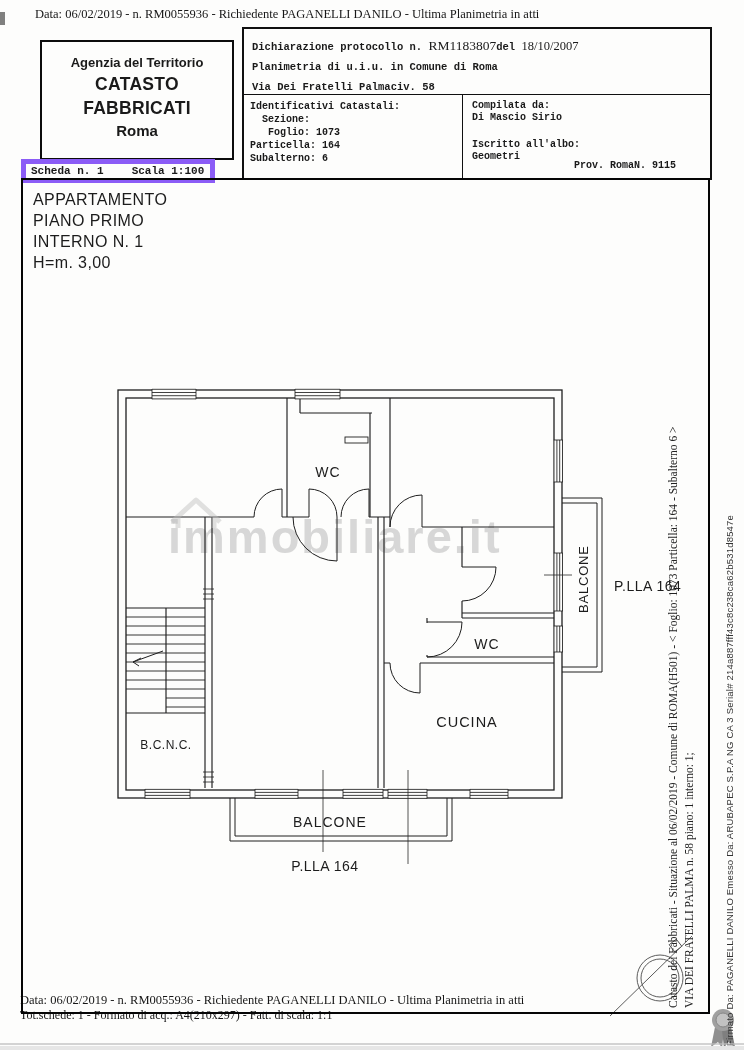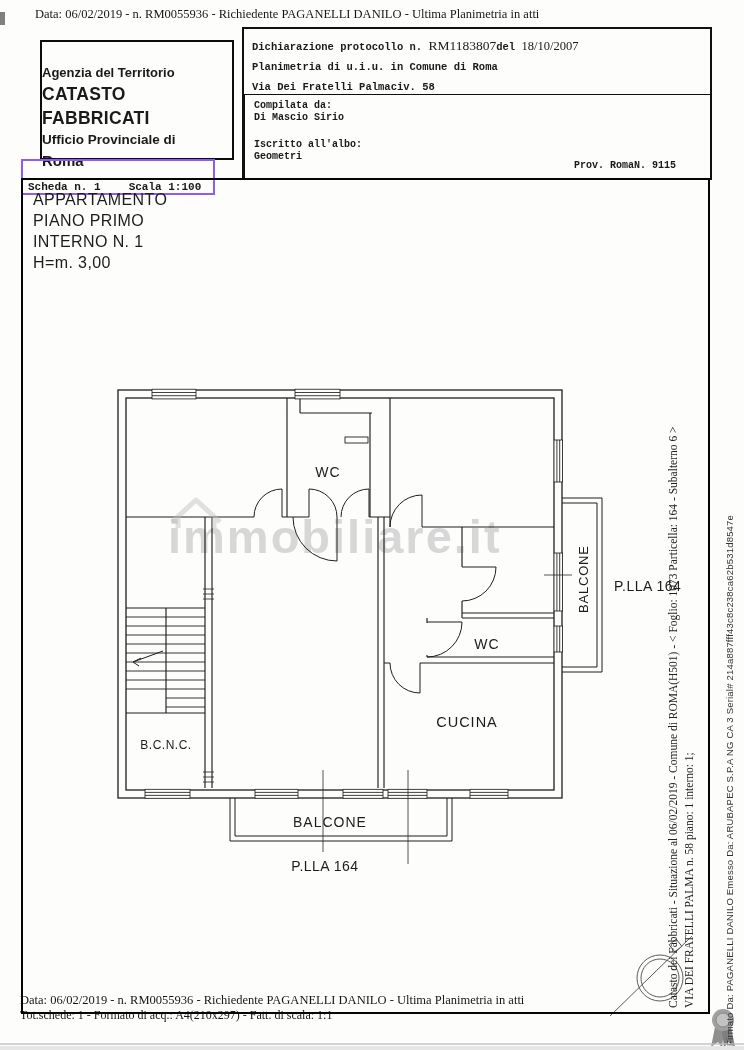--- a/index.html
+++ b/index.html
@@ -5,28 +5,28 @@
   *{margin:0;padding:0;box-sizing:border-box}
   html,body{background:#ffffff}
   #page{position:relative;width:744px;height:1050px;background:#fdfdfc;overflow:hidden;
         font-family:"Liberation Sans",sans-serif;color:#1a1a1a}
   .abs{position:absolute}
 
   
   .scanline{font-family:"Liberation Serif",serif;font-size:12.5px;color:#161616;white-space:nowrap}
 
   
-  .agency{left:40px;top:40px;width:194px;height:120px;border:2px solid #0c0c0c;padding-top:21px}
+  .agency{left:40px;top:40px;width:194px;height:120px;border:2px solid #0c0c0c;text-align:center;padding-top:11px}
   .agency .l1{font-size:13px;font-weight:bold;line-height:19px}
   .agency .l2{font-size:17.5px;font-weight:bold;letter-spacing:.3px;line-height:24px}
   .agency .l3{font-size:13.5px;font-weight:bold;line-height:20px}
   .agency .l4{font-size:15px;font-weight:bold;line-height:22px}
 
   
-  .scheda{left:21px;top:159px;width:194px;height:36px;border:2px solid #8b5cf6;display:flex;align-items:flex-end;
+  .scheda{left:21px;top:159px;width:194px;height:24px;border:5px solid #8b5cf6;display:flex;align-items:center;
           font-family:"Liberation Mono",monospace;font-weight:700;font-size:11px;white-space:nowrap}
   .scheda .a{padding-left:5px}
   .scheda .b{margin-left:28px}
 
   
   .decl{left:242px;top:27px;width:470px;height:153px;border:2px solid #101010;font-size:10.5px}
   .decl .row1{height:66px;padding:7px 8px 8px 8px;border-bottom:1.5px solid #101010}
   .decl .mline{font-family:"Liberation Mono",monospace;font-weight:700;font-size:10.5px;line-height:20px;white-space:nowrap}
   .decl .proto-num{font-family:"Liberation Serif",serif;font-weight:400;font-size:13.5px}
   .decl .proto-date{font-family:"Liberation Serif",serif;font-weight:400;font-size:12.5px}
@@ -63,21 +63,20 @@
   <div class="abs edge-mark"></div>
 
   <div class="abs scanline" style="left:35px;top:7px">Data: 06/02/2019 -  n. RM0055936 - Richiedente PAGANELLI DANILO - Ultima Planimetria in atti</div>
 
   <div class="abs scanline" style="left:20px;top:993px">Data: 06/02/2019 -  n. RM0055936 - Richiedente PAGANELLI DANILO - Ultima Planimetria in atti</div>
   <div class="abs scanline" style="left:20px;top:1008px;font-size:12px">Tot.schede: 1 - Formato di acq.: A4(210x297) - Fatt. di scala: 1:1</div>
 
   <div class="abs agency">
     <div class="l1">Agenzia del Territorio</div>
     <div class="l2">CATASTO FABBRICATI</div>
-    <div class="l3">Ufficio Provinciale di</div>
     <div class="l4">Roma</div>
   </div>
 
   <div class="abs scheda">
     <span class="a">Scheda n. 1</span>
     <span class="b">Scala 1:100</span>
   </div>
 
   <div class="abs decl">
     <div class="row1">
@@ -86,20 +85,27 @@
         <span class="proto-num">RM1183807</span><span>del</span>
         <span class="proto-date">18/10/2007</span>
       </div>
       <div class="mline">Planimetria di u.i.u. in Comune di Roma</div>
       <div class="mline street-row">
         <span>Via Dei Fratelli Palma</span>
         <span>civ. 58</span>
       </div>
     </div>
     <div class="cols">
+      <div class="colL">
+        <div>Identificativi Catastali:</div>
+        <div class="ind1">Sezione:</div>
+        <div class="ind2">Foglio: 1073</div>
+        <div>Particella: 164</div>
+        <div>Subalterno: 6</div>
+      </div>
       <div class="colR">
         <div>Compilata da:</div>
         <div>Di Mascio Sirio</div>
         <div style="margin-top:15px">Iscritto all'albo:</div>
         <div>Geometri</div>
         <div class="prov-row">
           <span>Prov. Roma</span>
           <span>N. 9115</span>
         </div>
       </div>

